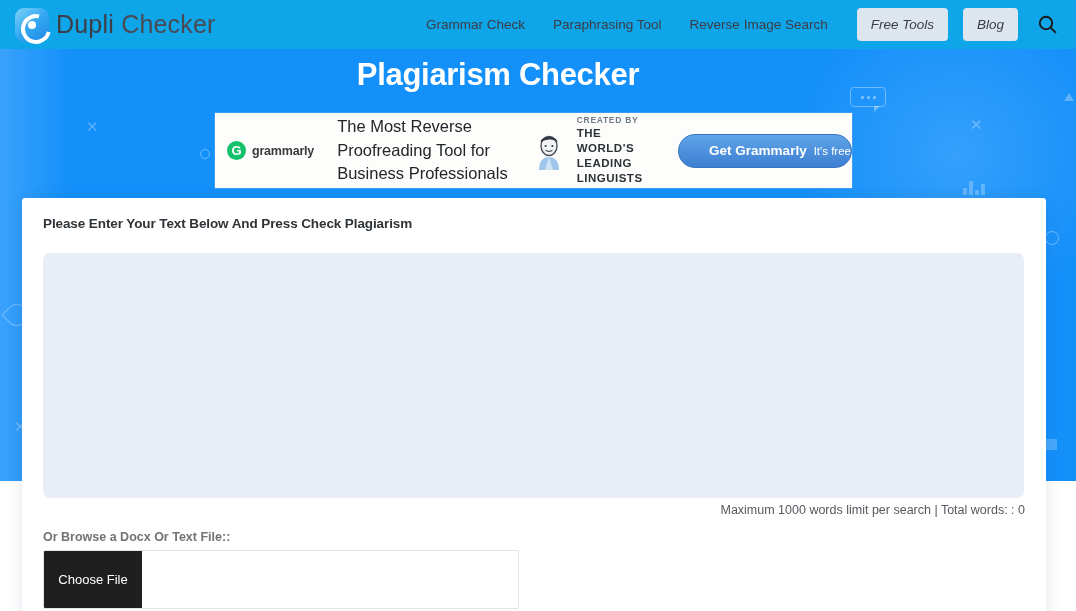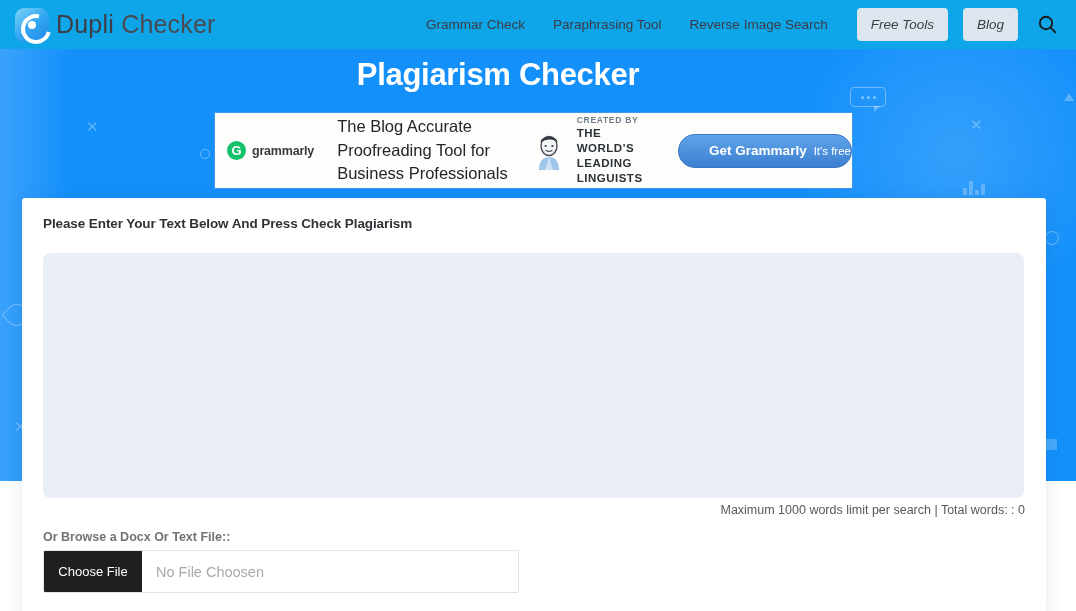--- a/index.html
+++ b/index.html
@@ -310,21 +310,21 @@
     position: absolute;
     left: 21px; top: 332px;
     font-size: 12.5px;
     font-weight: 700;
     color: #737373;
   }
   .file-row {
     position: absolute;
     left: 21px; top: 352px;
     width: 476px;
-    height: 43px;
+    height: 59px;
     display: flex;
     border: 1px solid #e3e3e3;
     border-radius: 2px;
     overflow: hidden;
     background: #ffffff;
     text-align: right;
   }
   .file-btn {
     width: 98px;
     background: #201f1f;
@@ -411,21 +411,21 @@
     </div>
   </div>
 
   <div class="ad-banner">
     <div class="ad-logo">
       <div class="ad-logo-mark">G</div>
       <div class="ad-logo-text">grammarly</div>
     </div>
 
     <div class="ad-headline">
-      <div>The Blog Accurate</div>
+      <div>The Most Reverse</div>
       <div>Proofreading Tool for</div>
       <div>Business Professionals</div>
     </div>
 
     <div class="ad-person">
       <svg width="38" height="44" viewBox="0 0 38 44">
         <path d="M9 41 C9 31 14 28 19 28 C24 28 29 31 29 41 Z" fill="#9fc6ea"></path>
         <path d="M19 28 L15 41 L19 41 L23 41 Z" fill="#cfe3f5"></path>
         <ellipse cx="19" cy="17" rx="8" ry="9.5" fill="#f1f3f5" stroke="#4a4f56" stroke-width="1.4"></ellipse>
         <path d="M10.5 13 C11 6 27 5.5 27.6 13.5 C26 11.5 22 10 19 10.6 C15.5 11.2 12.5 12 10.5 13 Z" fill="#343a44"></path>
@@ -451,17 +451,16 @@
     <div class="card-label">Please Enter Your Text Below And Press Check Plagiarism</div>
 
     <textarea class="editor" placeholder="" style=""></textarea>
 
     <div class="word-meta">Maximum 1000 words limit per search | Total words: : 0</div>
 
     <div class="browse-label">Or Browse a Docx Or Text File::</div>
 
     <div class="file-row">
       <div class="file-btn">Choose File</div>
-      <div class="file-name">No File Choosen</div>
     </div>
   </div>
 
 </div>
 
 </body></html>

